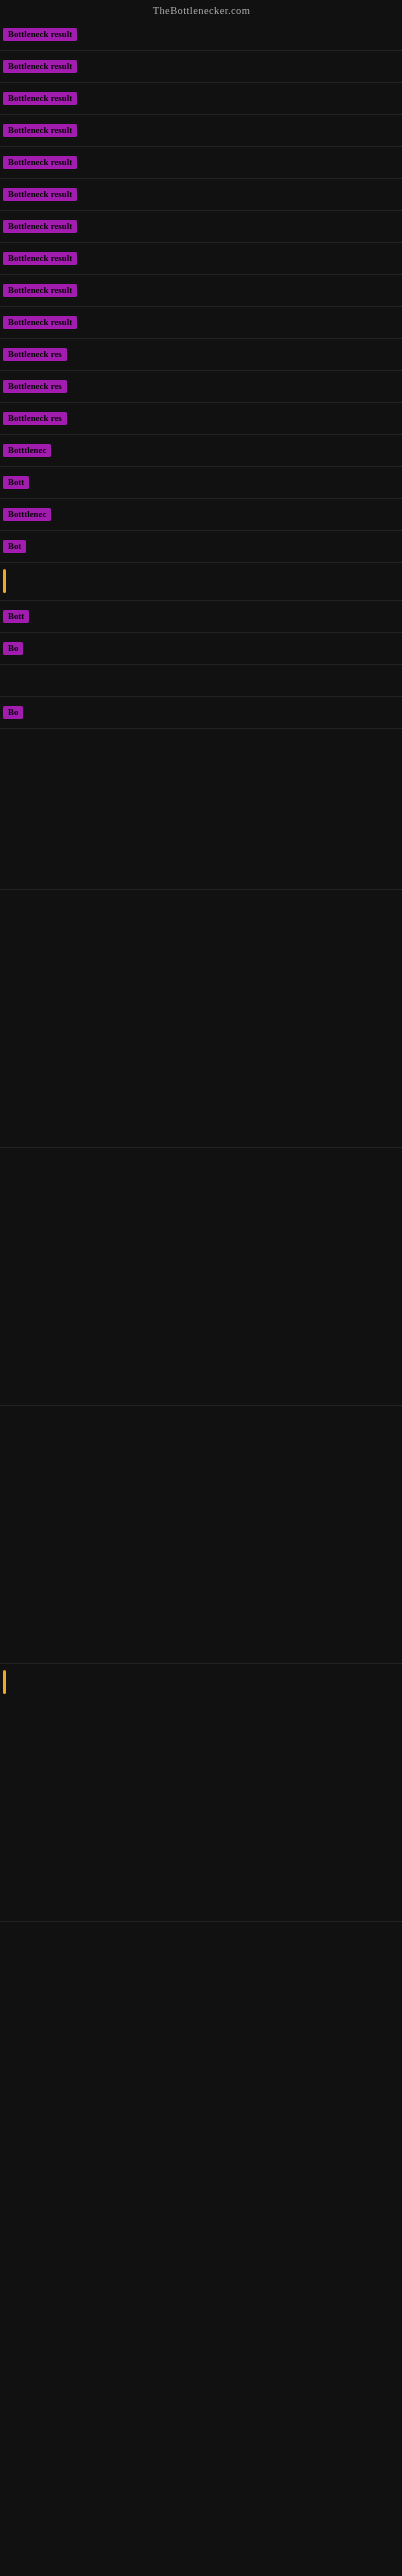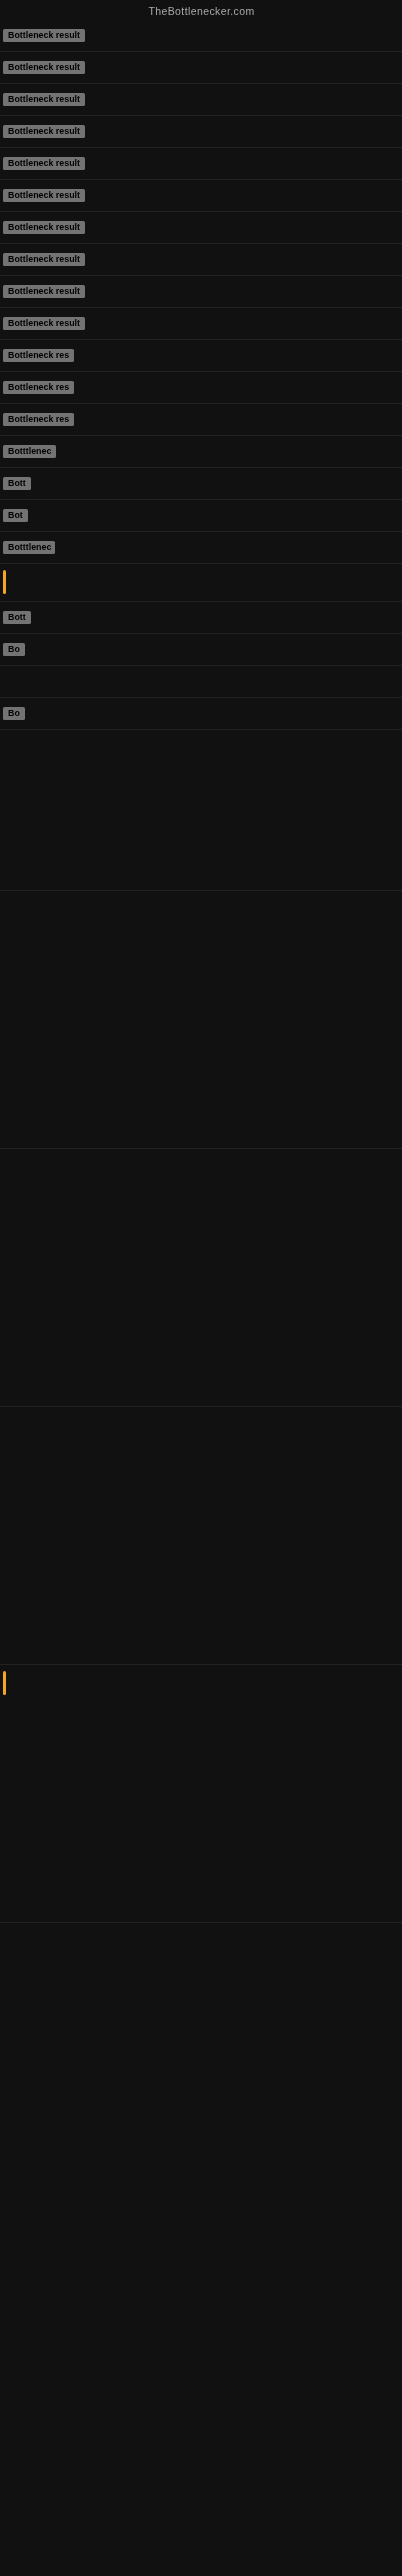--- a/index.html
+++ b/index.html
@@ -1,31 +1,31 @@
 <!DOCTYPE html>
 <html style="font-size:13px"><head>
   <meta charset="utf-8">
   <style>
-    * { margin: 0; padding: 0; box-sizing: border-box; }
+    * { margin: 0; padding: 0; box-sizing: border-box; font-family: Liberation Serif, serif; }
     body {
       background: #111;
       width: 403px;
       font-family: Arial, sans-serif;
       position: relative;
     }
     .site-title {
       text-align: center;
       color: #aaa;
       font-size: 10.5px;
       padding: 4.8px 0 3.2px 0;
       letter-spacing: 0.4px;
     }
     .bottleneck-badge {
       display: inline-block;
-      background: #737373;
+      background: #a21caf;
       color: #000;
       font-size: 8.9px;
       font-weight: bold;
       padding: 1.6px 4.8px;
       border-radius: 1.6px;
       white-space: nowrap;
       overflow: hidden;
     }
     .row {
       padding: 6.4px 3.2px;
@@ -103,24 +103,24 @@
     <div class="row">
       <span class="bottleneck-badge badge-4xs">Bottleneck res</span>
     </div>
     <div class="row">
       <span class="bottleneck-badge badge-5xs">Botttlenec</span>
     </div>
     <div class="row">
       <span class="bottleneck-badge badge-6xs">Bott</span>
     </div>
     <div class="row">
-      <span class="bottleneck-badge badge-8xs">Bot</span>
+      <span class="bottleneck-badge badge-7xs">Botttlenec</span>
     </div>
     <div class="row">
-      <span class="bottleneck-badge badge-7xs">Botttlenec</span>
+      <span class="bottleneck-badge badge-8xs">Bot</span>
     </div>
     <div class="row">
       <div class="indicator"></div>
     </div>
     <div class="row">
       <span class="bottleneck-badge badge-8xs">Bott</span>
     </div>
     <div class="row">
       <span class="bottleneck-badge badge-9xs">Bo</span>
     </div>

